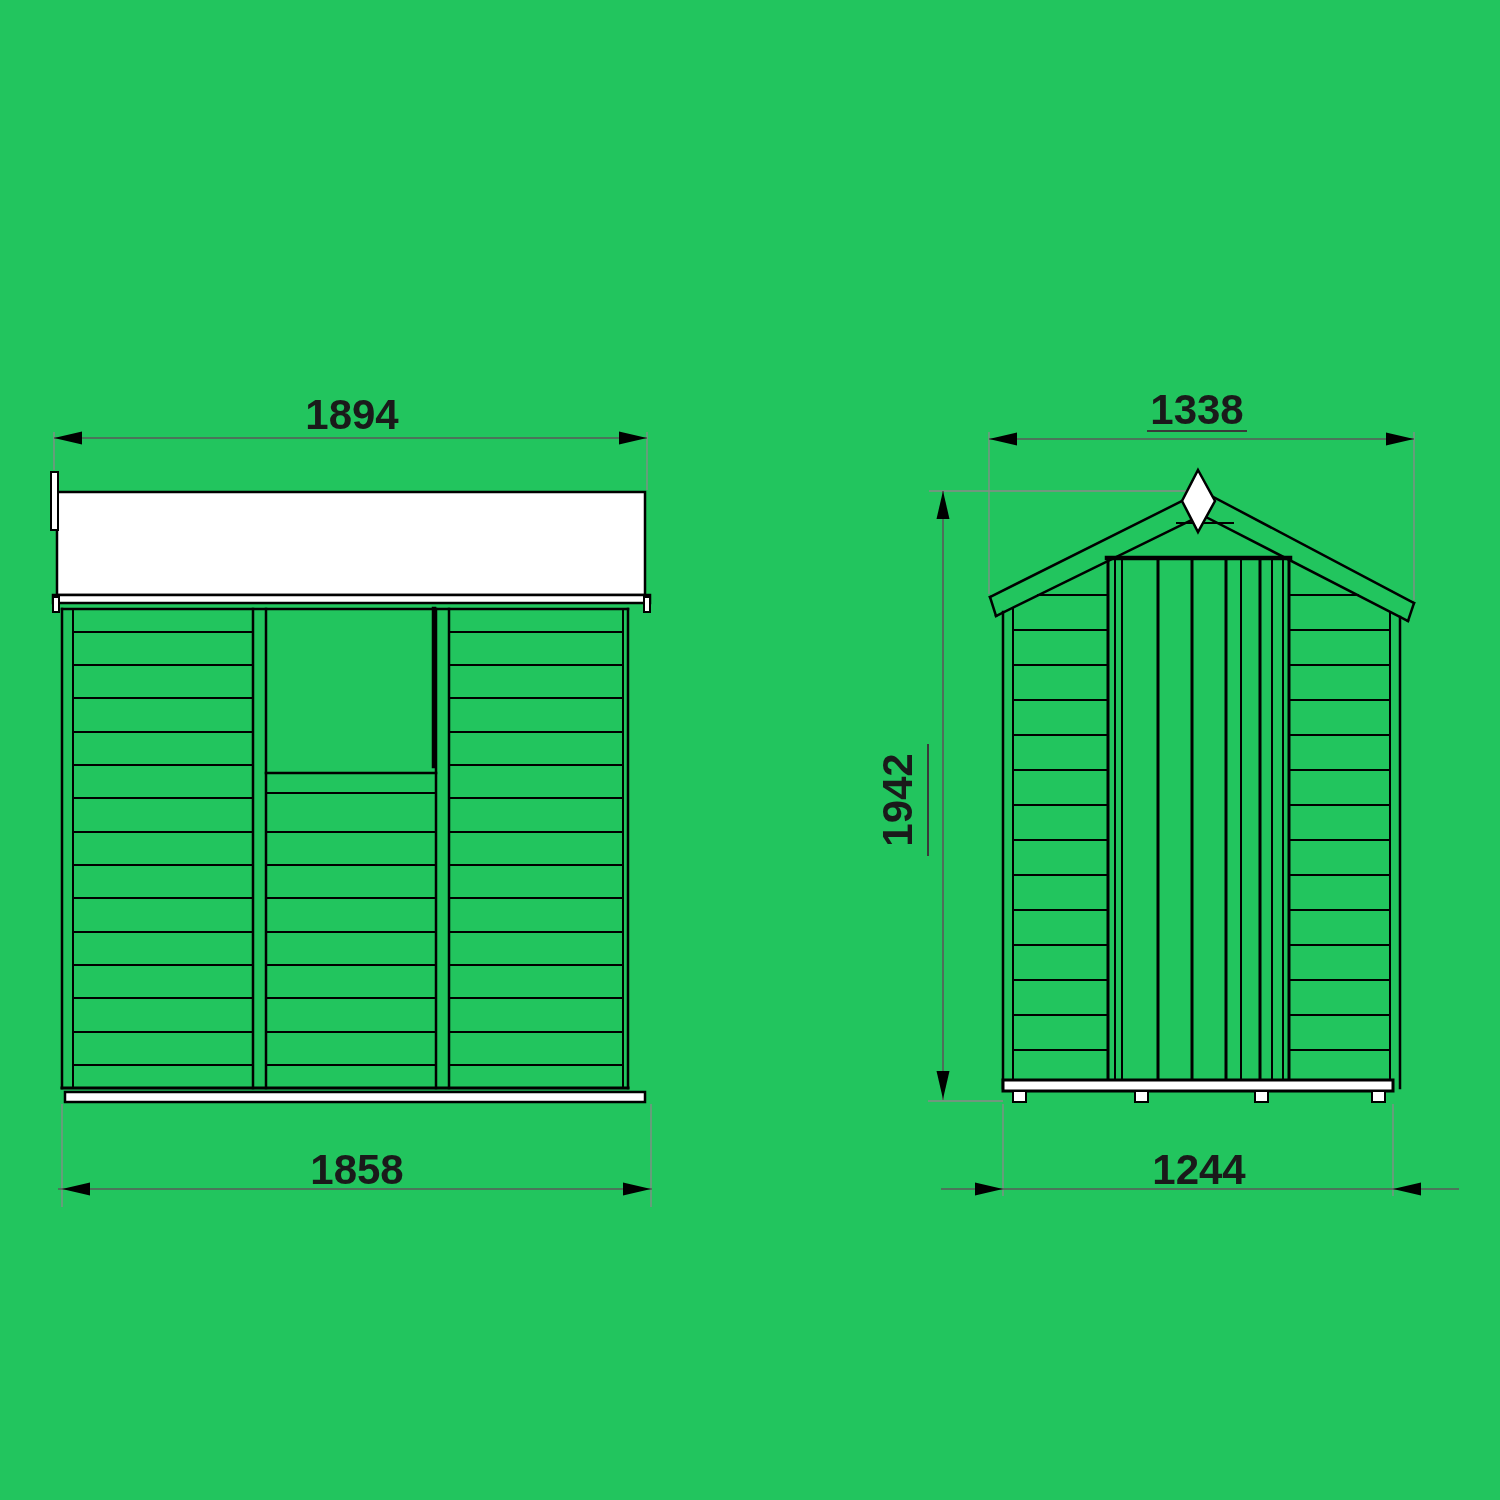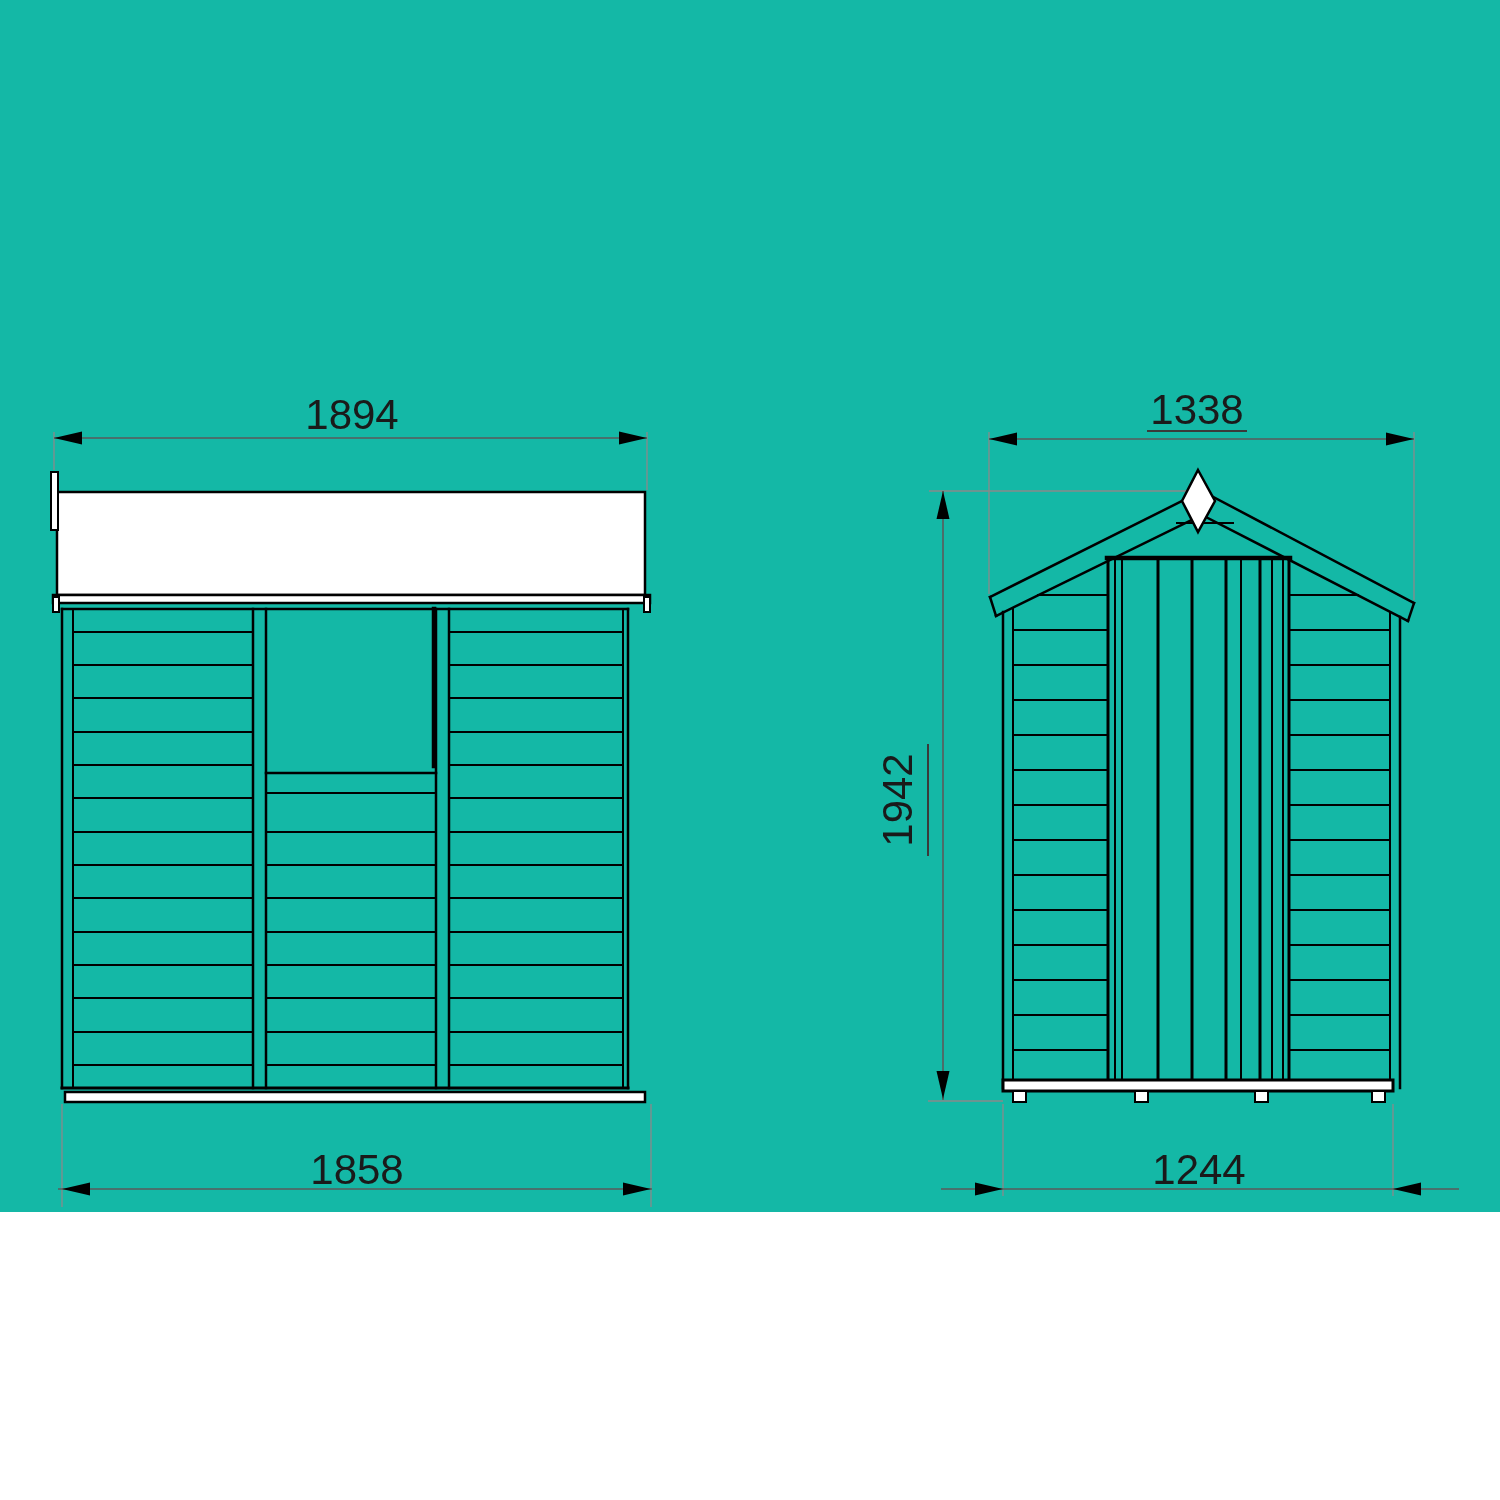--- a/index.html
+++ b/index.html
@@ -1,16 +1,16 @@
 <!DOCTYPE html>
 <html><head>
 <meta charset="utf-8">
 <style>
   html,body{margin:0;padding:0;background:#ffffff;}
-  .stage{position:relative;width:1500px;height:1212px;background:#14b8a6;overflow:hidden;font-family:"Liberation Sans",sans-serif;}
+  .stage{position:relative;width:1500px;height:1500px;background:#22c55e;overflow:hidden;font-family:"Liberation Sans",sans-serif;font-weight:bold;}
   svg{position:absolute;left:0;top:0;}
   svg *{vector-effect:none;}
   .g2{stroke:#000;stroke-width:2;fill:none;stroke-linecap:square;}
   .g25{stroke:#000;stroke-width:2.5;fill:none;stroke-linecap:square;}
   .g3{stroke:#000;stroke-width:3;fill:none;stroke-linecap:square;}
   .g4{stroke:#000;stroke-width:4.5;fill:none;stroke-linecap:square;}
   .wfill{fill:#ffffff;}
   .dim{stroke:#5a5a5a;stroke-width:1.6;fill:none;}
   .ext{stroke:#8a8a8a;stroke-width:1.3;fill:none;}
   .arr{fill:#000;stroke:none;}

